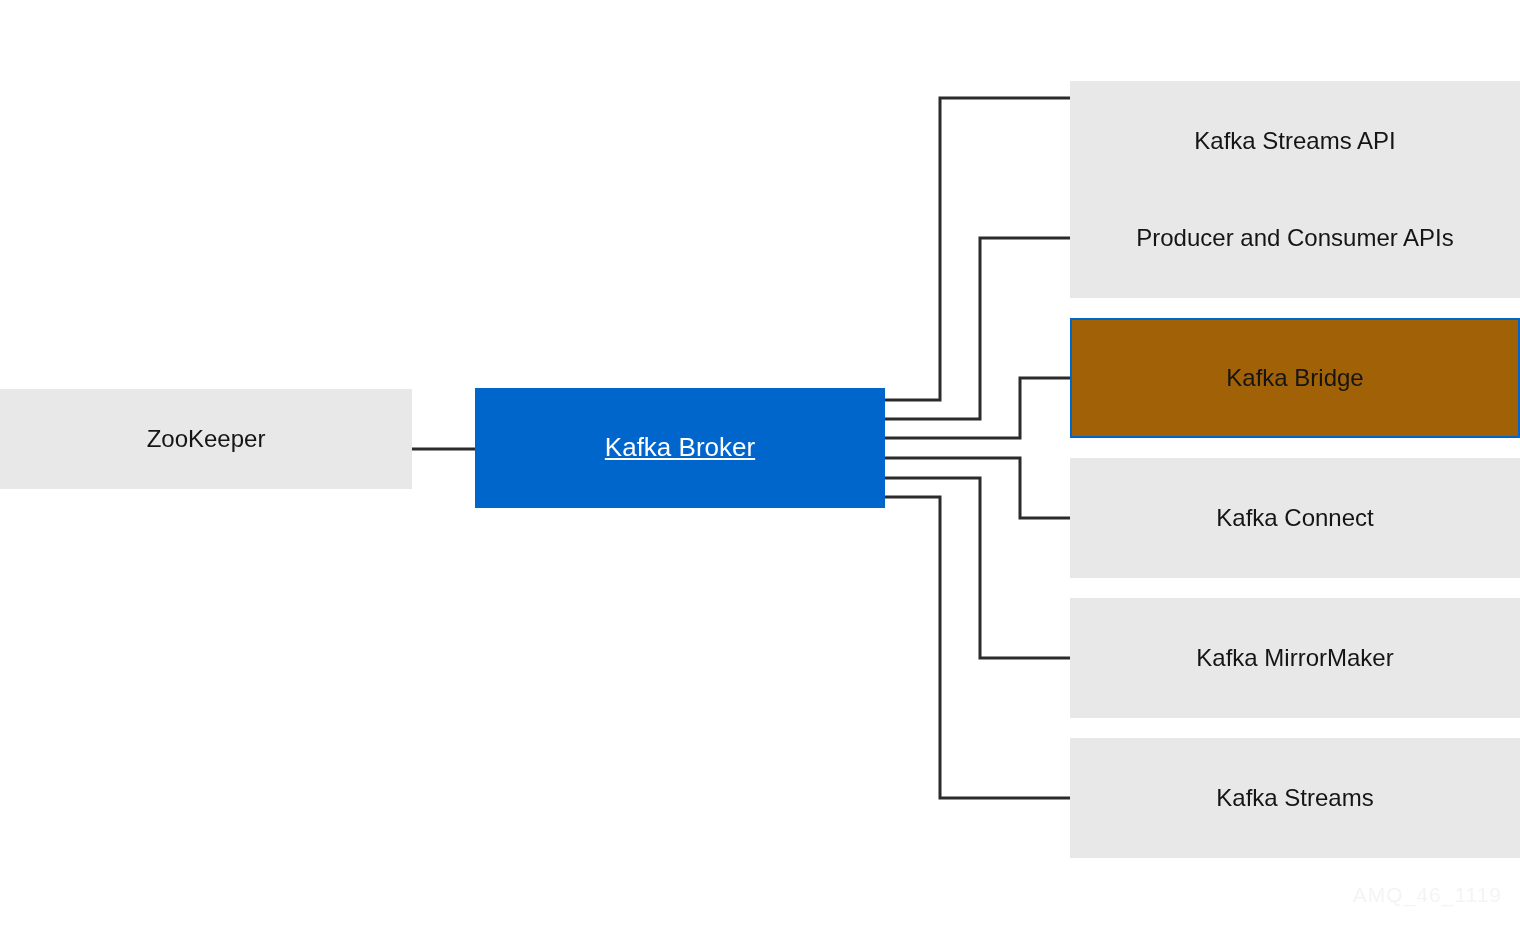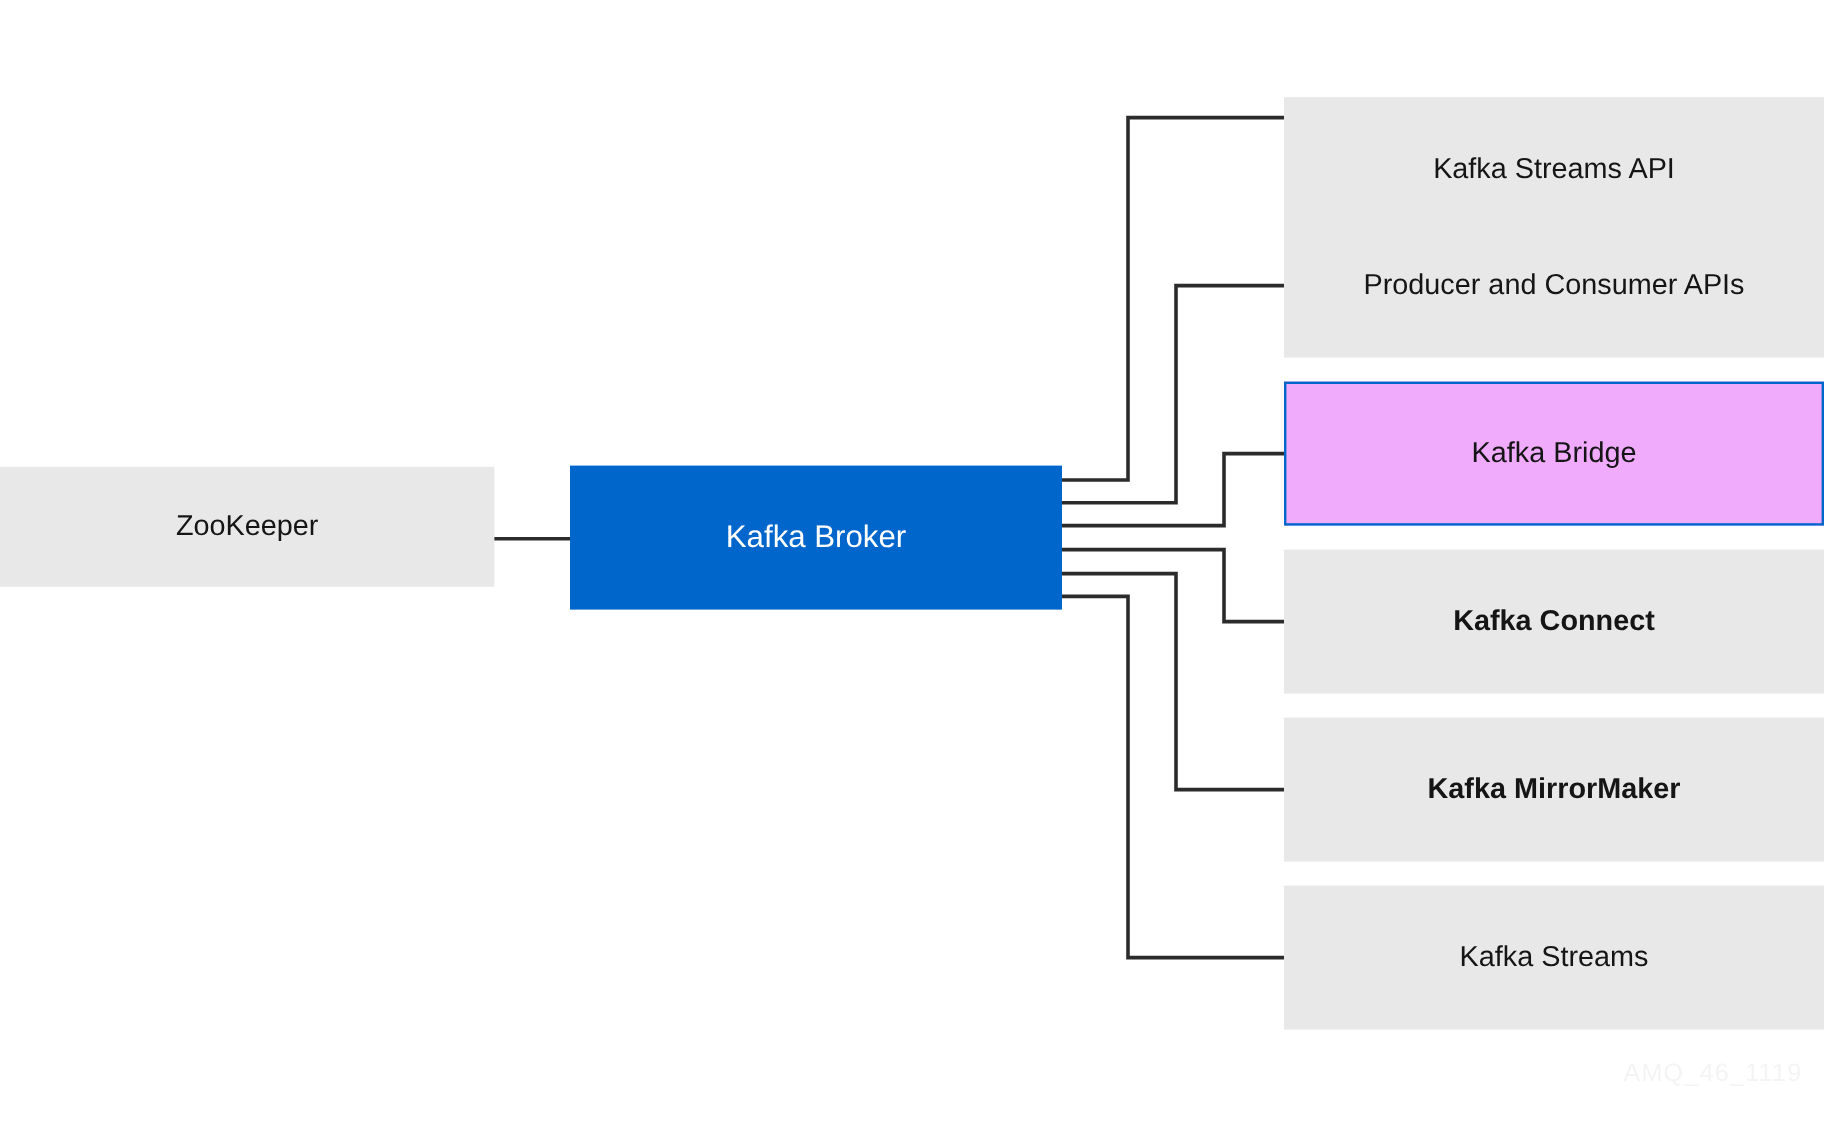--- a/index.html
+++ b/index.html
@@ -32,21 +32,21 @@
     background: #e8e8e8;
     color: #151515;
     font-size: 24px;
   }
   .node-primary {
     background: #0066cc;
     color: #ffffff;
     font-size: 26px;
   }
   .node-highlight {
-    background: #f0abfc;
+    background: #a16207;
     color: #151515;
     font-size: 24px;
     border: 2px solid #0066cc;
   }
   .node-label {
     display: block;
     padding: 0 12px;
   }
   #connectors {
     position: absolute;
@@ -80,41 +80,41 @@
         <path d="M 885 458 L 1020 458 L 1020 518 L 1070 518" fill="none" stroke="#2b2b2b" stroke-width="3" stroke-linecap="square" stroke-linejoin="miter"></path>
         <path d="M 885 478 L 980 478 L 980 658 L 1070 658" fill="none" stroke="#2b2b2b" stroke-width="3" stroke-linecap="square" stroke-linejoin="miter"></path>
         <path d="M 885 497 L 940 497 L 940 798 L 1070 798" fill="none" stroke="#2b2b2b" stroke-width="3" stroke-linecap="square" stroke-linejoin="miter"></path>
       </g>
   </svg>
 
   <div class="node node-grey" style="left:0px; top:389px; width:412px; height:100px;">
     <span class="node-label">ZooKeeper</span>
   </div>
 
-  <div class="node node-primary" style="left:475px; top:388px; width:410px; height:120px;">
+  <div class="node node-primary" style="left:475px; top:388px; width:410px; height:120px;text-decoration:underline;">
     <span class="node-label">Kafka Broker</span>
   </div>
 
   <div class="node node-grey" style="left:1070px; top:38px; width:450px; height:120px;margin-top:43px;">
     <span class="node-label">Kafka Streams API</span>
   </div>
 
   <div class="node node-grey" style="left:1070px; top:178px; width:450px; height:120px;">
     <span class="node-label">Producer and Consumer APIs</span>
   </div>
 
   <div class="node node-highlight" style="left:1070px; top:318px; width:450px; height:120px;">
     <span class="node-label">Kafka Bridge</span>
   </div>
 
-  <div class="node node-grey" style="left:1070px; top:458px; width:450px; height:120px;font-weight:bold;">
+  <div class="node node-grey" style="left:1070px; top:458px; width:450px; height:120px;">
     <span class="node-label">Kafka Connect</span>
   </div>
 
-  <div class="node node-grey" style="left:1070px; top:598px; width:450px; height:120px;font-weight:bold;">
+  <div class="node node-grey" style="left:1070px; top:598px; width:450px; height:120px;">
     <span class="node-label">Kafka MirrorMaker</span>
   </div>
 
   <div class="node node-grey" style="left:1070px; top:738px; width:450px; height:120px;">
     <span class="node-label">Kafka Streams</span>
   </div>
 
   <div class="wm">AMQ_46_1119</div>
 
 </div>

